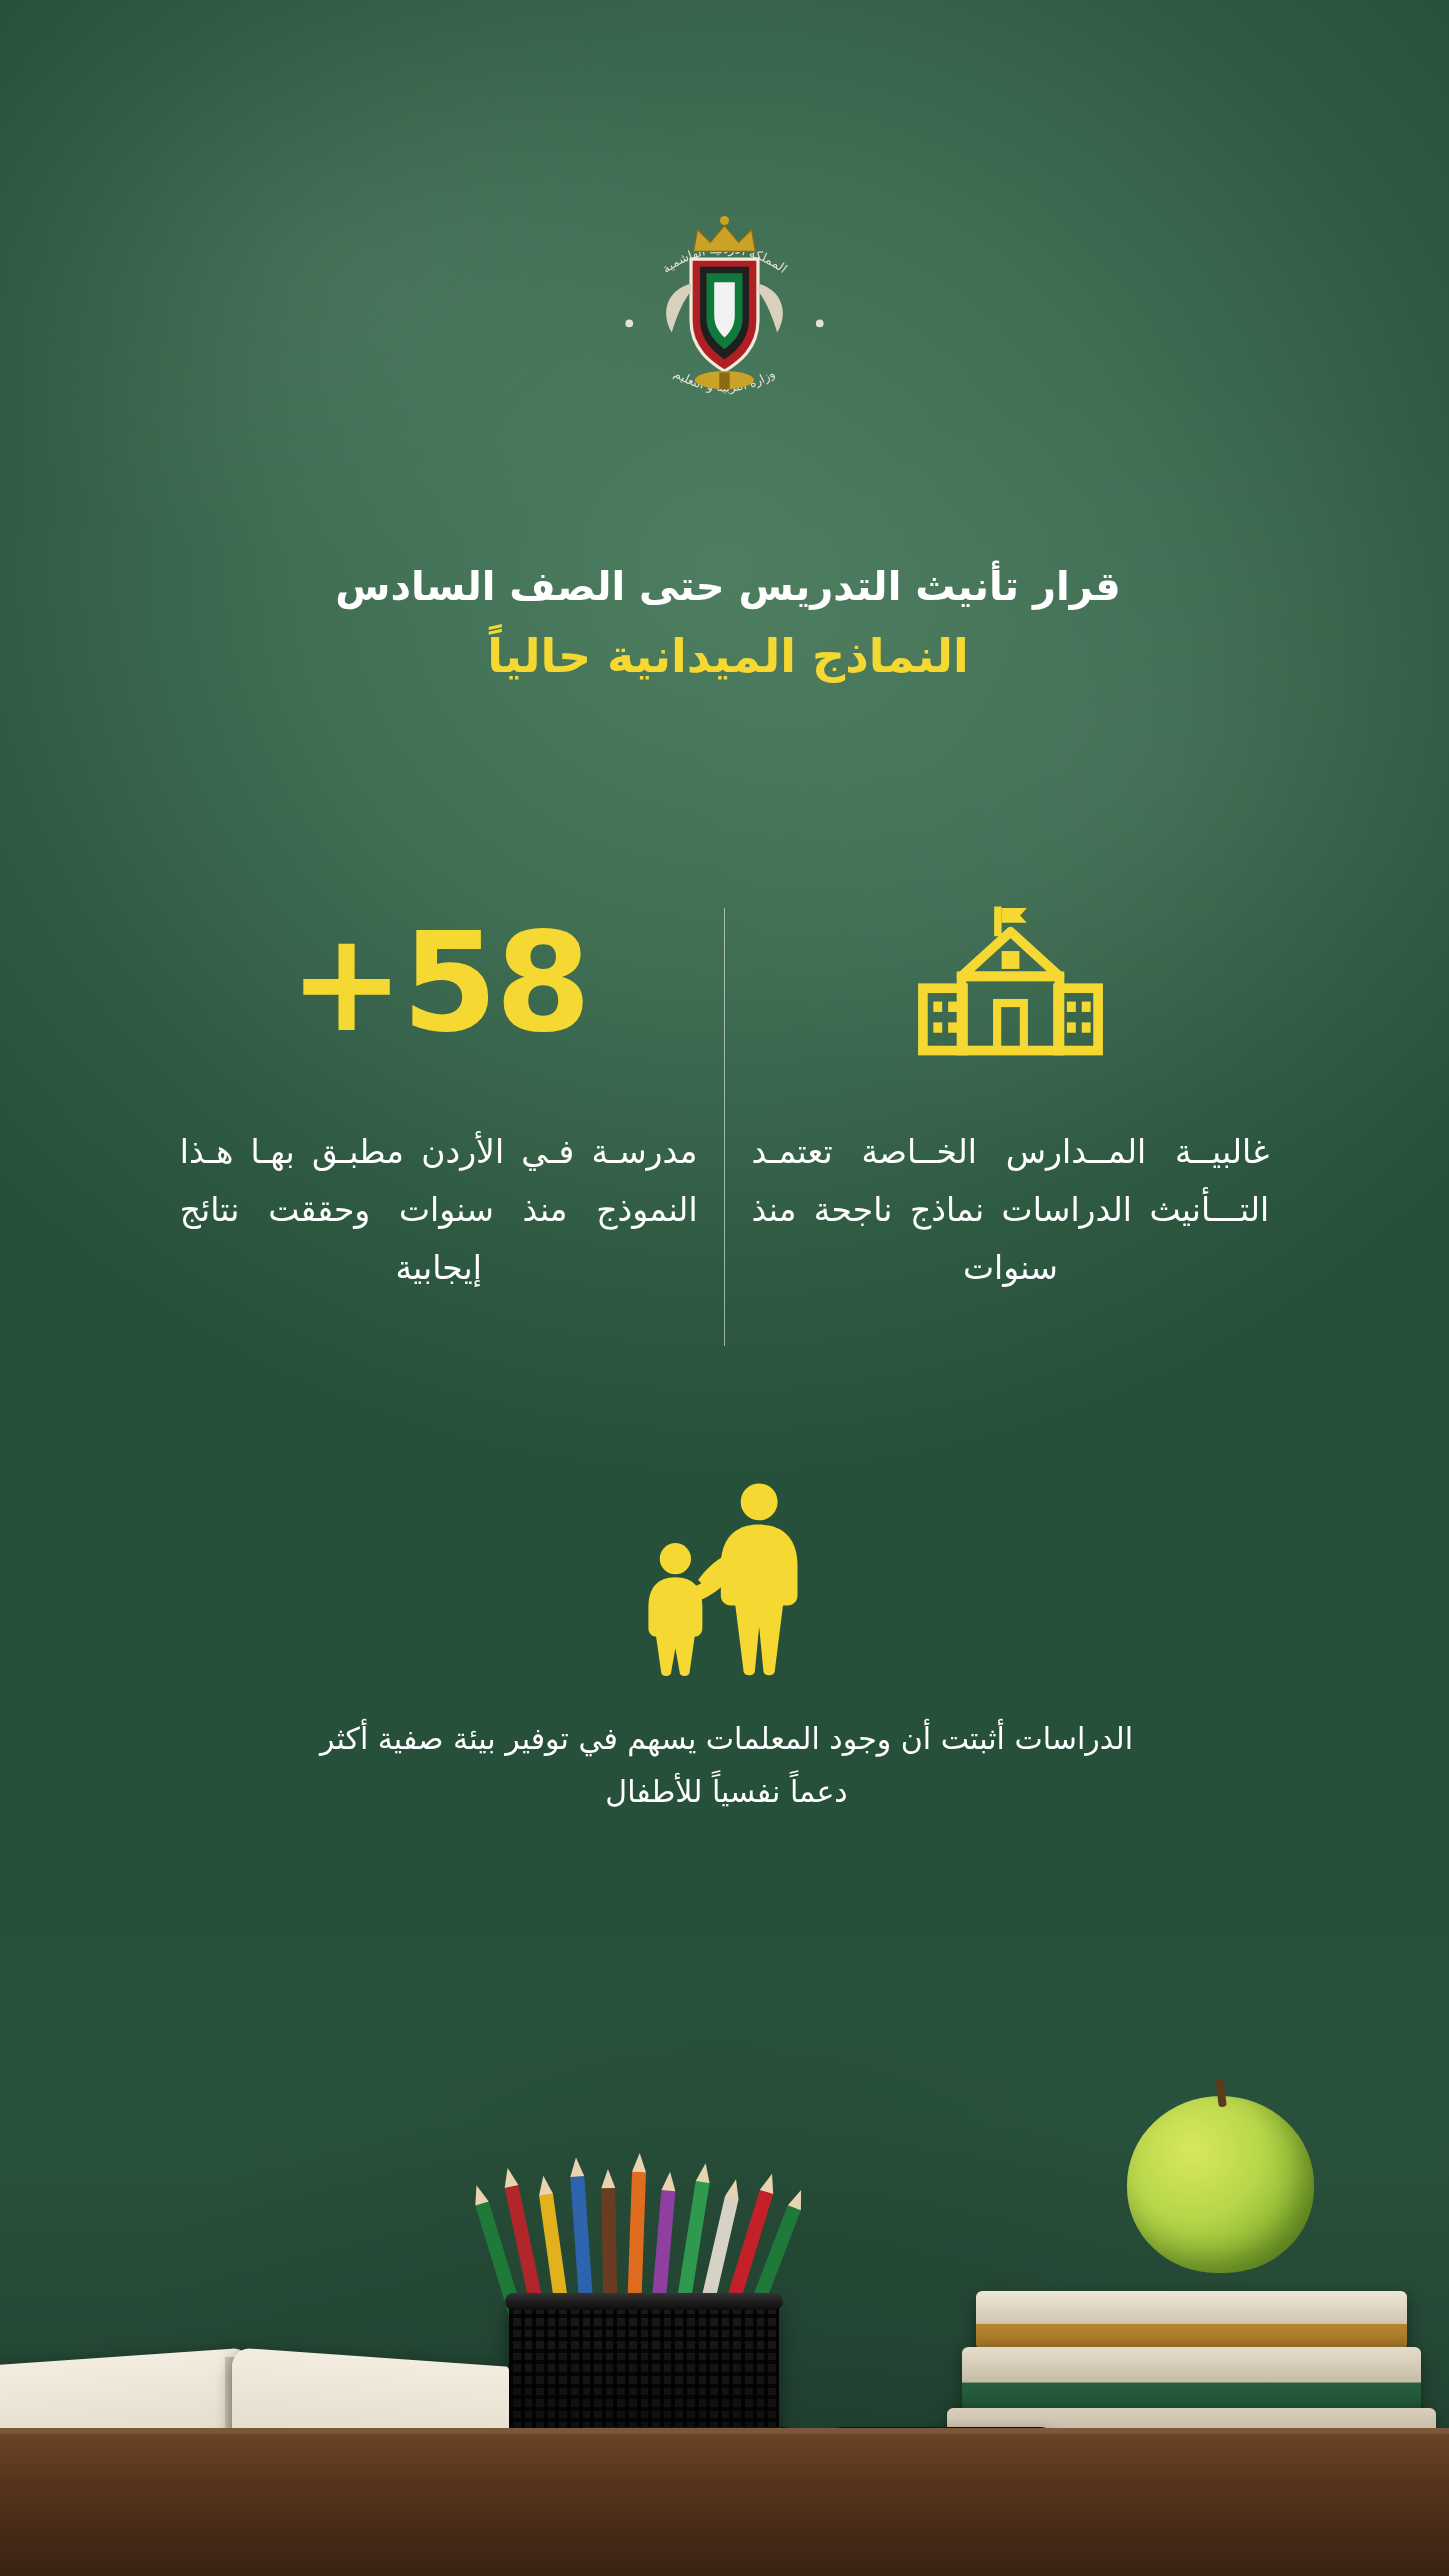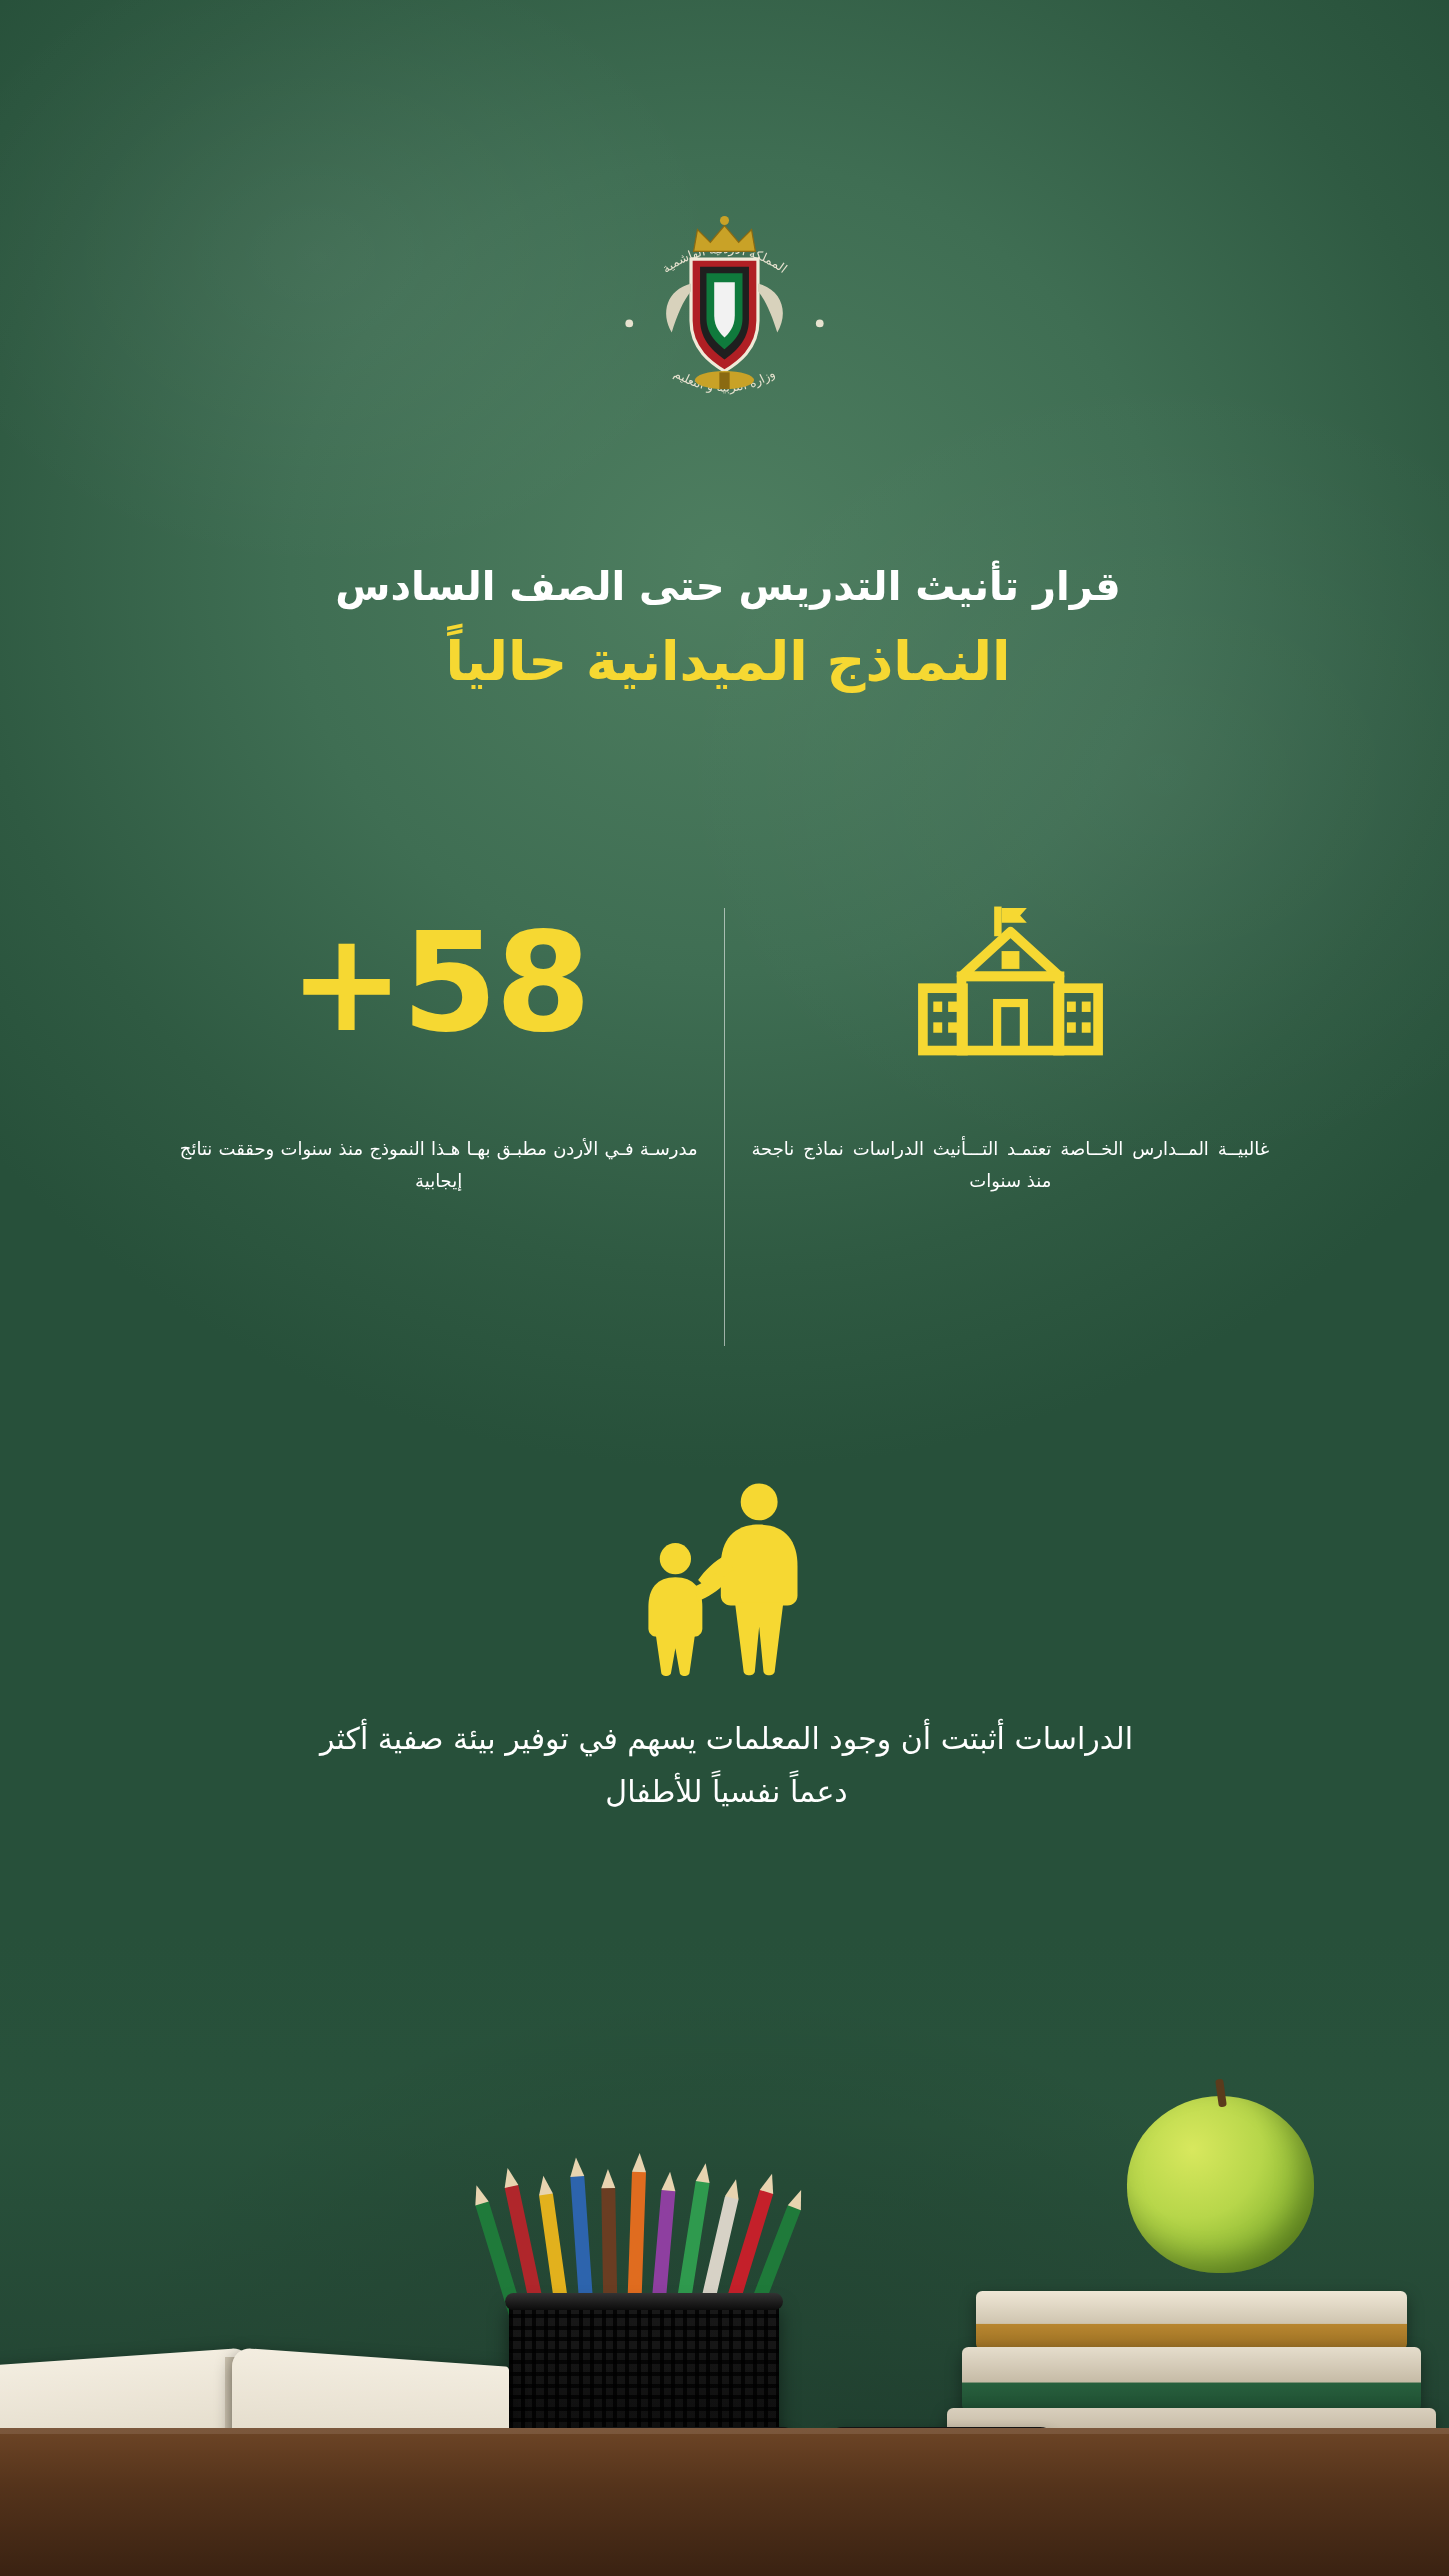--- a/index.html
+++ b/index.html
@@ -56,21 +56,21 @@
   .subtitle {
     color: #ffffff;
     font-size: 40px;
     font-weight: bold;
     letter-spacing: 0px;
     line-height: 1.3;
     margin: 0 0 15.5px 0;
   }
   .title {
     color: #f6d832;
-    font-size: 54px;
+    font-size: 46px;
     font-weight: bold;
     line-height: 1.25;
     margin: 15px;
   }
 
   
   .stats-row {
     position: absolute;
     top: 876px;
     left: 77px;
@@ -102,23 +102,23 @@
   .big-number {
     color: #f6d832;
     font-size: 138px;
     font-weight: bold;
     line-height: 1;
     letter-spacing: -2.6px;
     direction: ltr;
   }
   .stat-caption {
     color: #ffffff;
-    font-size: 18px;
+    font-size: 33px;
     line-height: 1.75;
-    margin-top: 44px;
+    margin-top: 34px;
     text-align: justify;
     text-align-last: center;
   }
 
   
   .family-block {
     position: absolute;
     top: 1410px;
     left: 4px;
     right: 0;

